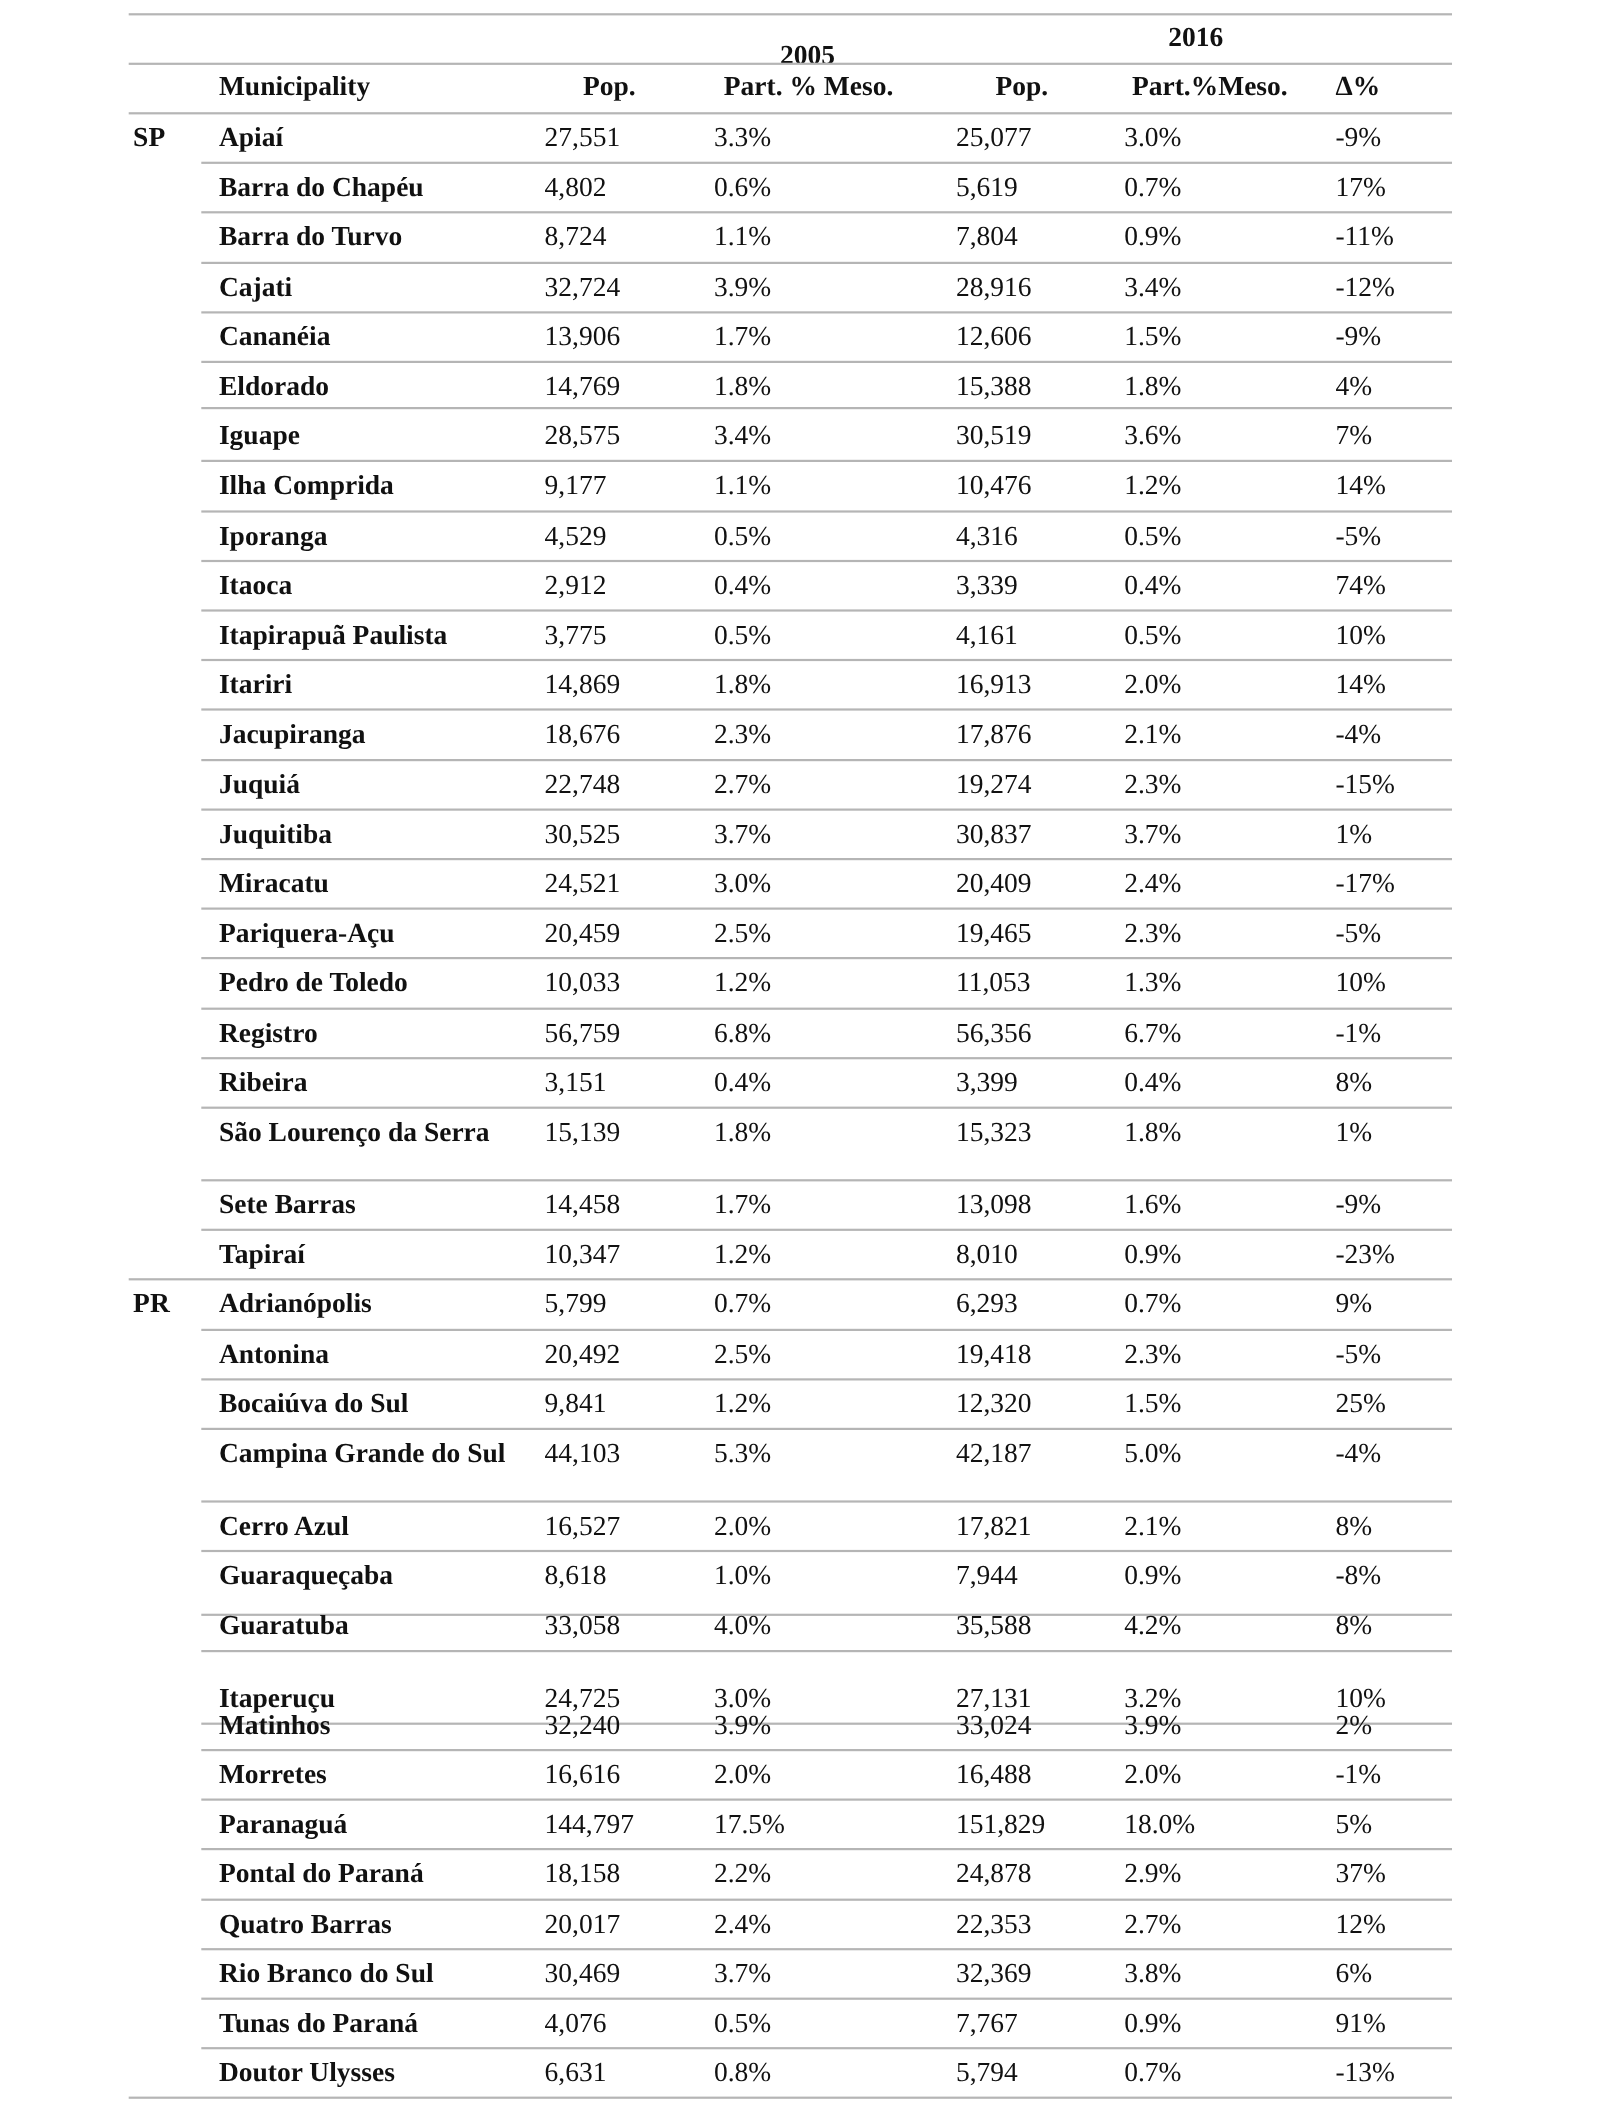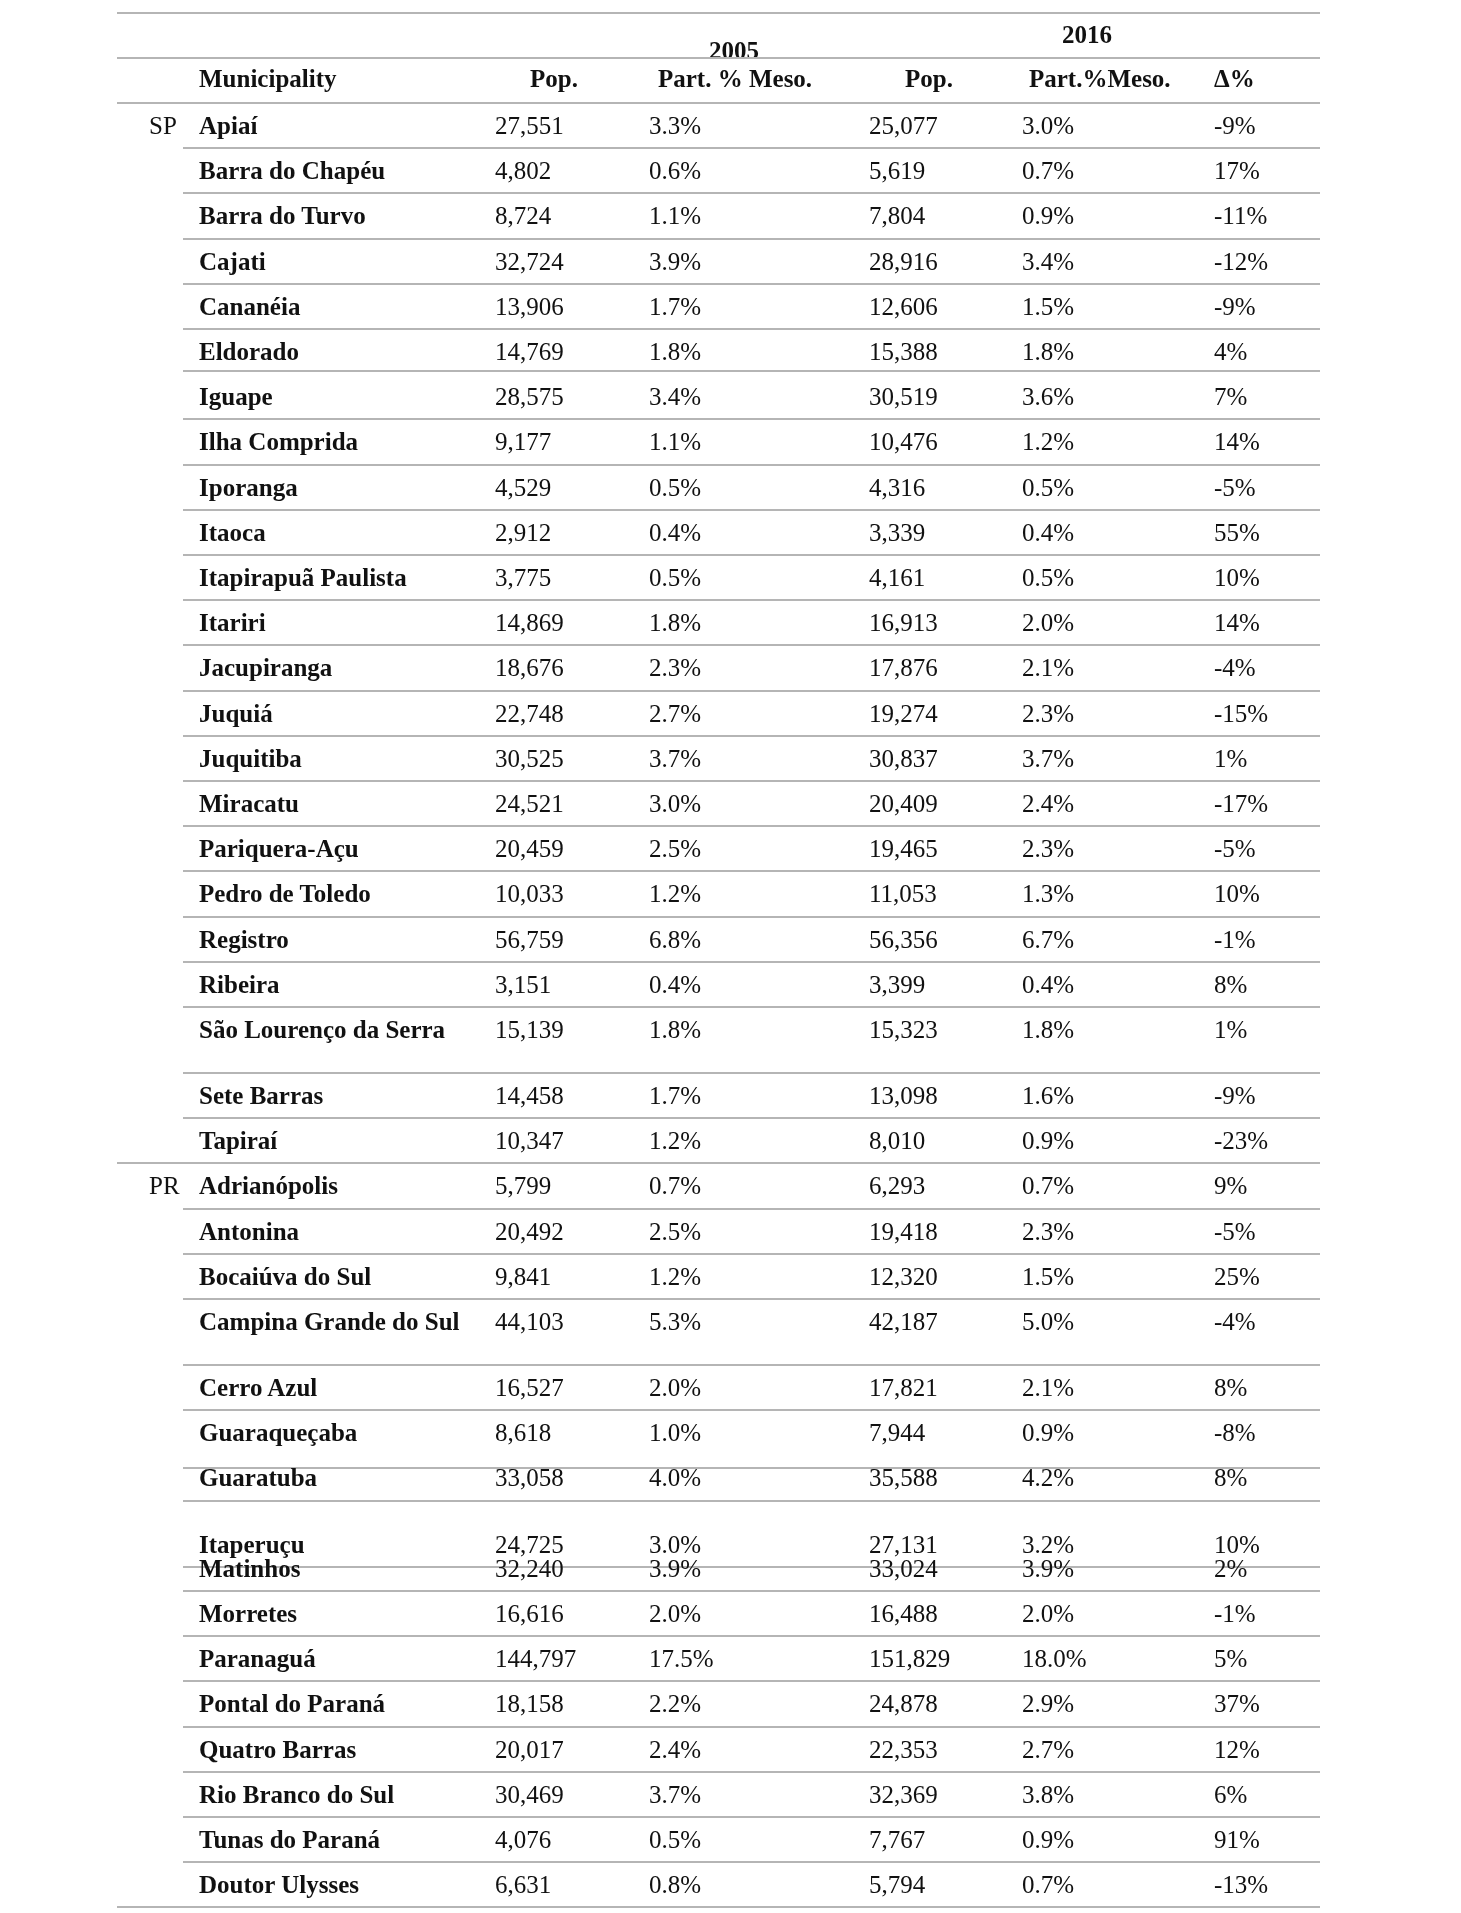--- a/index.html
+++ b/index.html
@@ -5,21 +5,21 @@
   html, body { margin: 0; padding: 0; background: #ffffff; }
   body { width: 1461px; height: 1913px; position: relative; overflow: hidden;
          font-family: "Liberation Serif", "DejaVu Serif", serif; color: #111; }
   #tbl { position: absolute; left: 117px; top: 12px; width: 1203px; }
   .rule-full { position: absolute; left: 0; width: 1203px; height: 2px; background: #b5b5b5; }
   .hdr { position: absolute; font-weight: bold; font-size: 25px; line-height: 30px; white-space: nowrap; }
   .row { position: absolute; left: 0; width: 1203px; font-size: 25px; line-height: 32px; }
   .row .rule { position: absolute; left: 66px; right: 0; bottom: 0; height: 2px; background: #b5b5b5; }
   .row.section-end .rule { left: 0; }
   .cell { position: absolute; top: 6px; white-space: nowrap; }
-  .state { left: 32px; font-weight: normal; }
+  .state { left: 4px; font-weight: bold; }
   .muni { left: 82px; font-weight: bold; width: 290px; white-space: normal; }
   .p05 { left: 378px; }
   .s05 { left: 532px; }
   .p16 { left: 752px; }
   .s16 { left: 905px; }
   .d { left: 1097px; }
 </style>
 </head>
 <body>
 
@@ -119,21 +119,21 @@
         <span class="cell s16">0.5%</span>
         <span class="cell d">-5%</span>
         <div class="rule"></div>
       </div>
       <div class="row" style="top: 498.8px; height: 45.2px;">
         <span class="cell muni">Itaoca</span>
         <span class="cell p05">2,912</span>
         <span class="cell s05">0.4%</span>
         <span class="cell p16">3,339</span>
         <span class="cell s16">0.4%</span>
-        <span class="cell d">55%</span>
+        <span class="cell d">74%</span>
         <div class="rule"></div>
       </div>
       <div class="row" style="top: 544px; height: 45.2px;">
         <span class="cell muni">Itapirapuã Paulista</span>
         <span class="cell p05">3,775</span>
         <span class="cell s05">0.5%</span>
         <span class="cell p16">4,161</span>
         <span class="cell s16">0.5%</span>
         <span class="cell d">10%</span>
         <div class="rule"></div>

